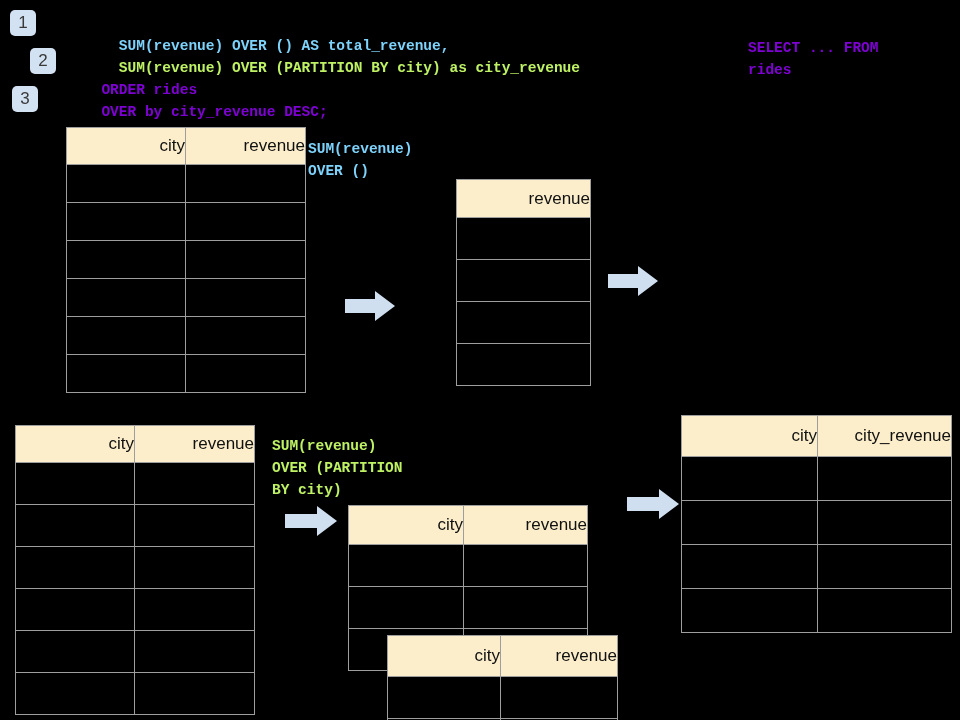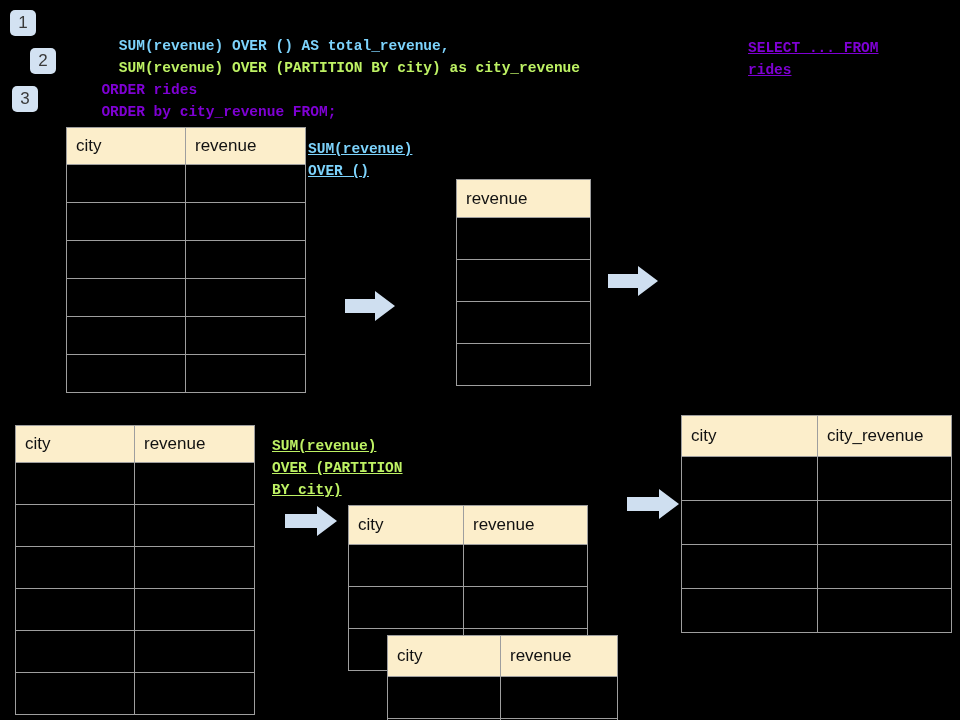--- a/index.html
+++ b/index.html
@@ -46,42 +46,41 @@
   .c-green  { color: #bef264; }
 
   
   .annot {
     position: absolute;
     font-family: "Liberation Mono", "DejaVu Sans Mono", monospace;
     font-size: 14.5px;
     line-height: 22px;
     white-space: pre;
     font-weight: bold;
-    text-decoration: underline;
   }
 
   
   .tbl {
     position: absolute;
     border-collapse: collapse;
     table-layout: fixed;
     background: #000000;
   }
   .tbl th, .tbl td {
     border: 1px solid #9e9e9e;
     padding: 0;
     margin: 0;
   }
   .tbl th {
     background: #fceecb;
     color: #111111;
     font-family: "Liberation Sans", sans-serif;
     font-size: 17px;
     font-weight: normal;
-    text-align: left;
+    text-align: right;
     padding: 0 0 0 9px;
   }
   .tbl td {
     background: #000000;
   }
 
   
   .arrow {
     position: absolute;
   }
@@ -91,21 +90,21 @@
 
 <div id="canvas">
 
   <div class="step-badge" style="left:10px; top:10px;">1</div>
   <div class="step-badge" style="left:30px; top:48px;">2</div>
   <div class="step-badge" style="left:12px; top:86px;">3</div>
 
   <div class="code-block c-red" style="left:84px; top:35px;">    SUM(revenue) OVER () AS total_revenue,</div>
   <div class="code-block c-green" style="left:84px; top:57px;">    SUM(revenue) OVER (PARTITION BY city) as city_revenue</div>
   <div class="code-block c-purple" style="left:84px; top:79px;">  ORDER rides</div>
-  <div class="code-block c-purple" style="left:84px; top:101px;">  ORDER by city_revenue FROM;</div>
+  <div class="code-block c-purple" style="left:84px; top:101px;">  OVER by city_revenue DESC;</div>
 
   <div class="annot c-purple" style="left:748px; top:37px;">SELECT ... FROM
 rides</div>
 
   <div class="annot c-red" style="left:308px; top:138px;">SUM(revenue)
 OVER ()</div>
 
   <div class="annot c-green" style="left:272px; top:435px;">SUM(revenue)
 OVER (PARTITION
 BY city)</div>

